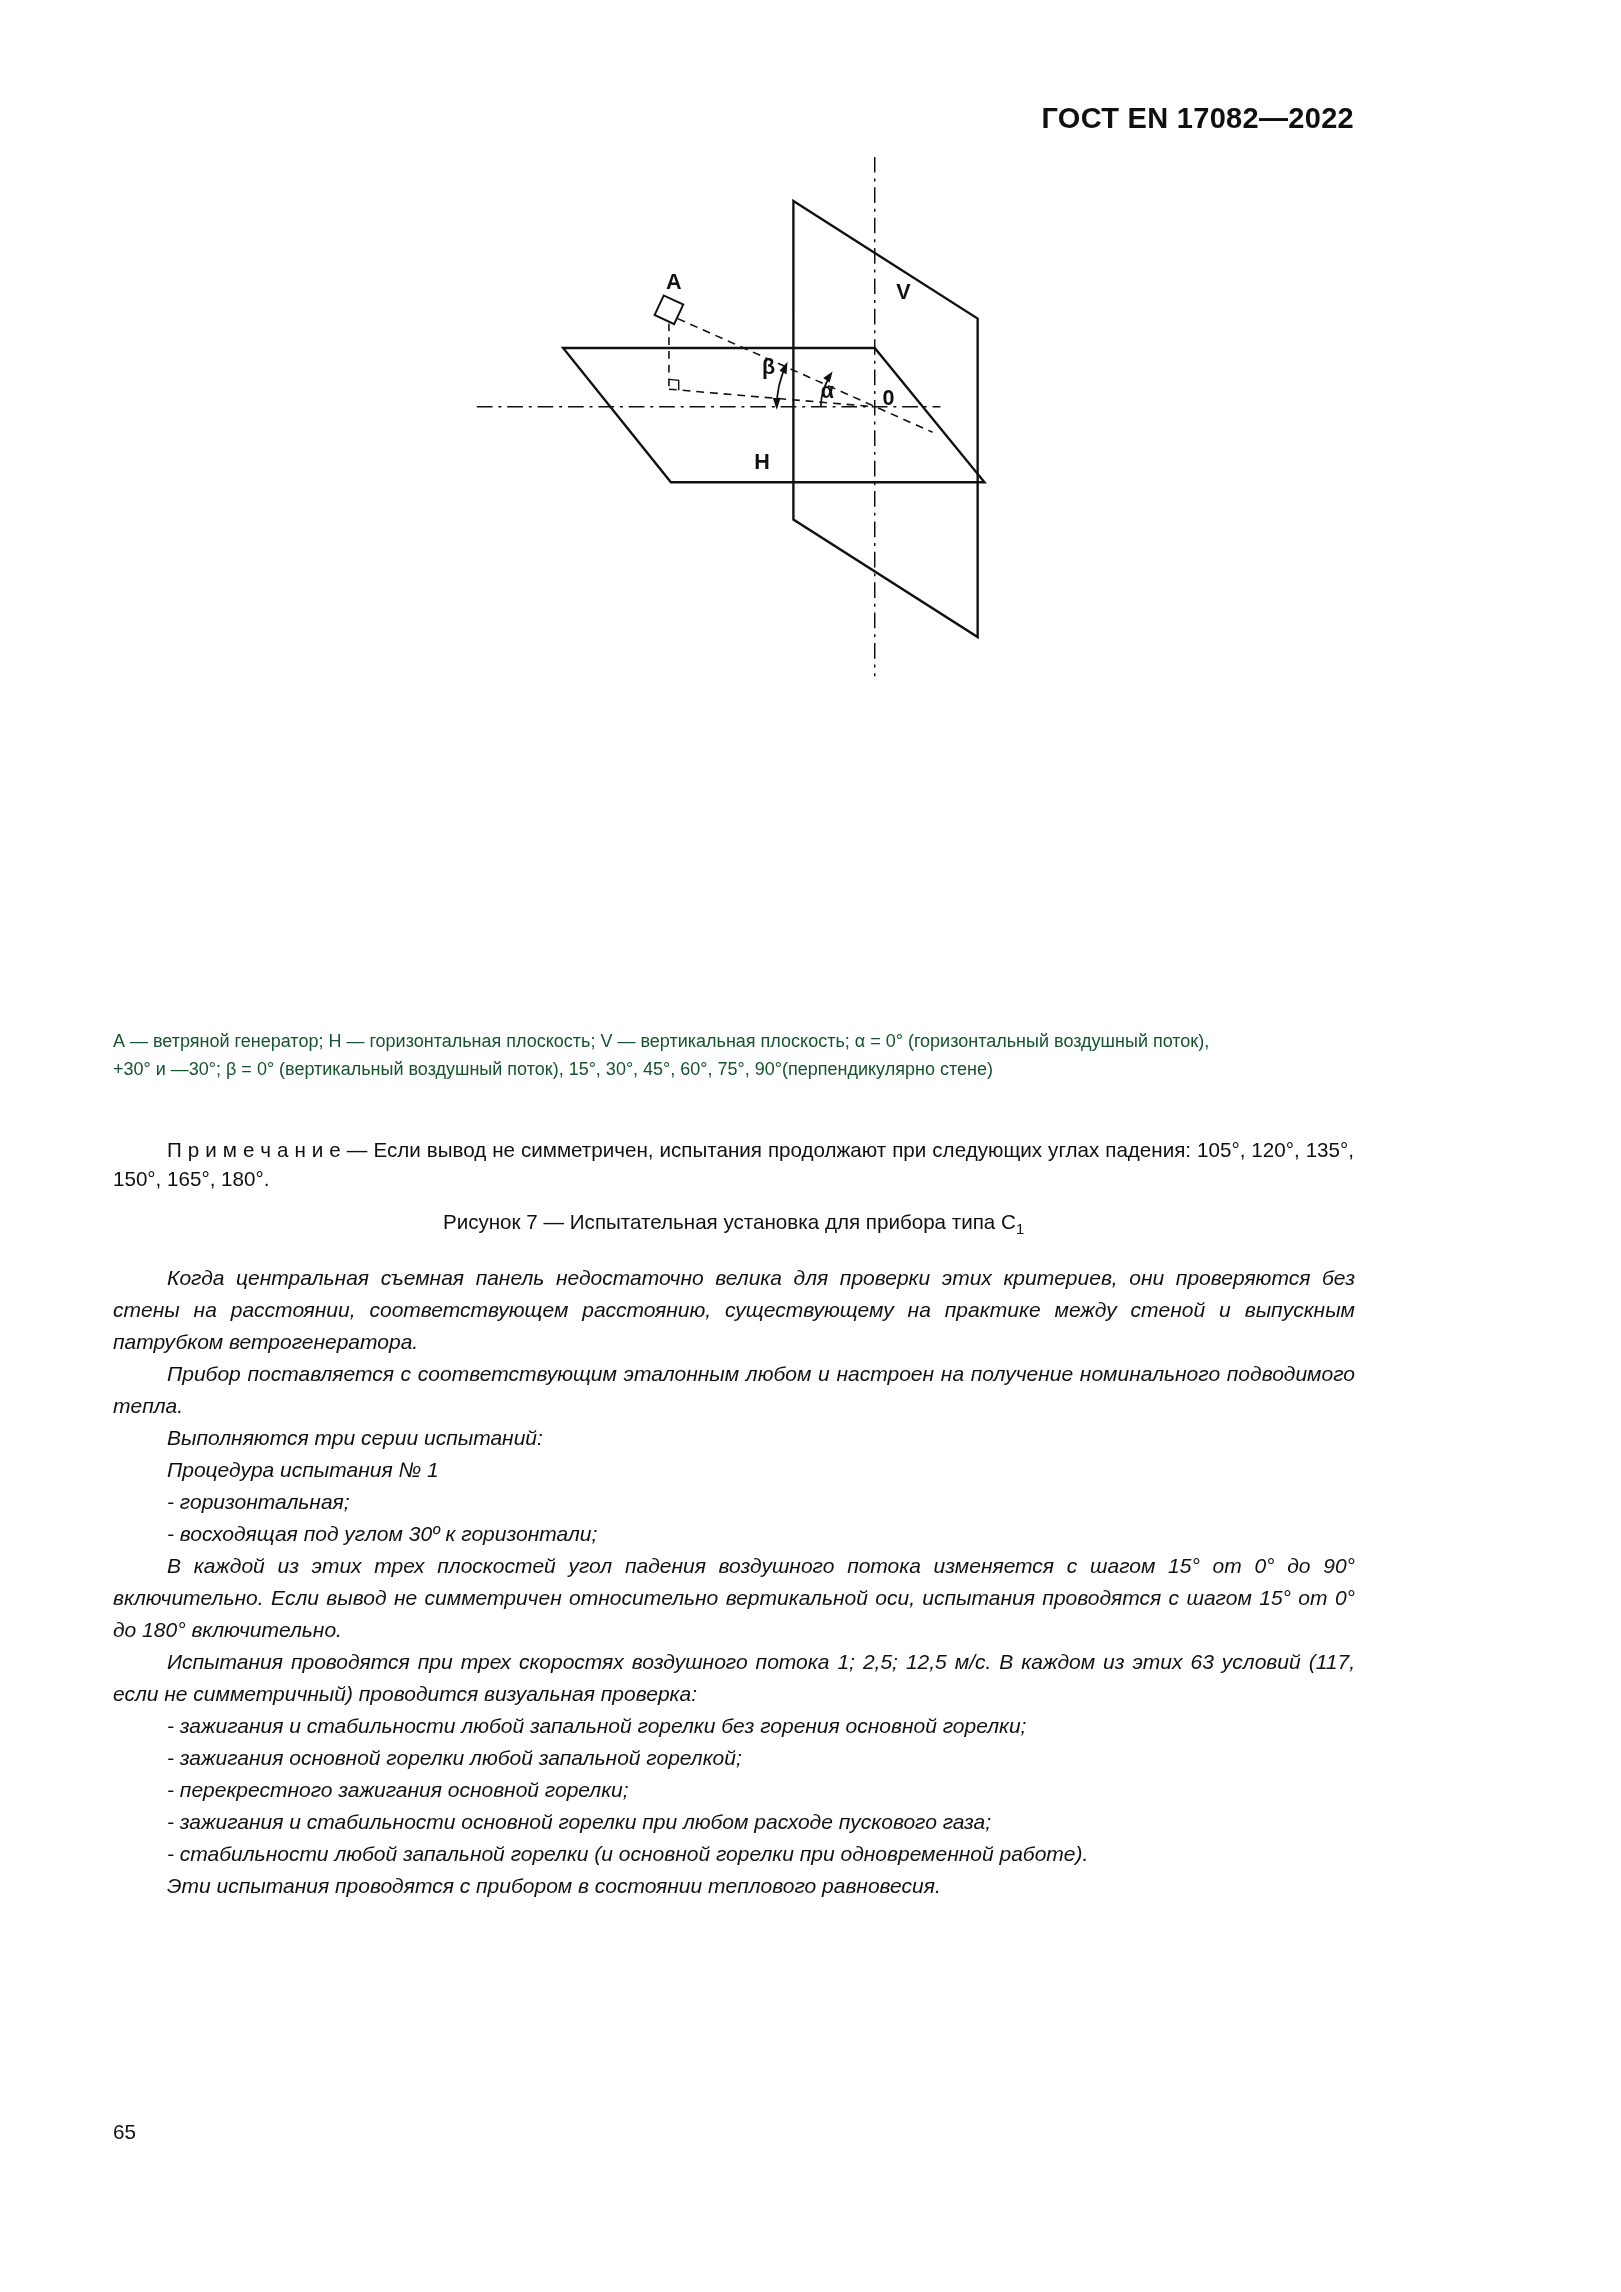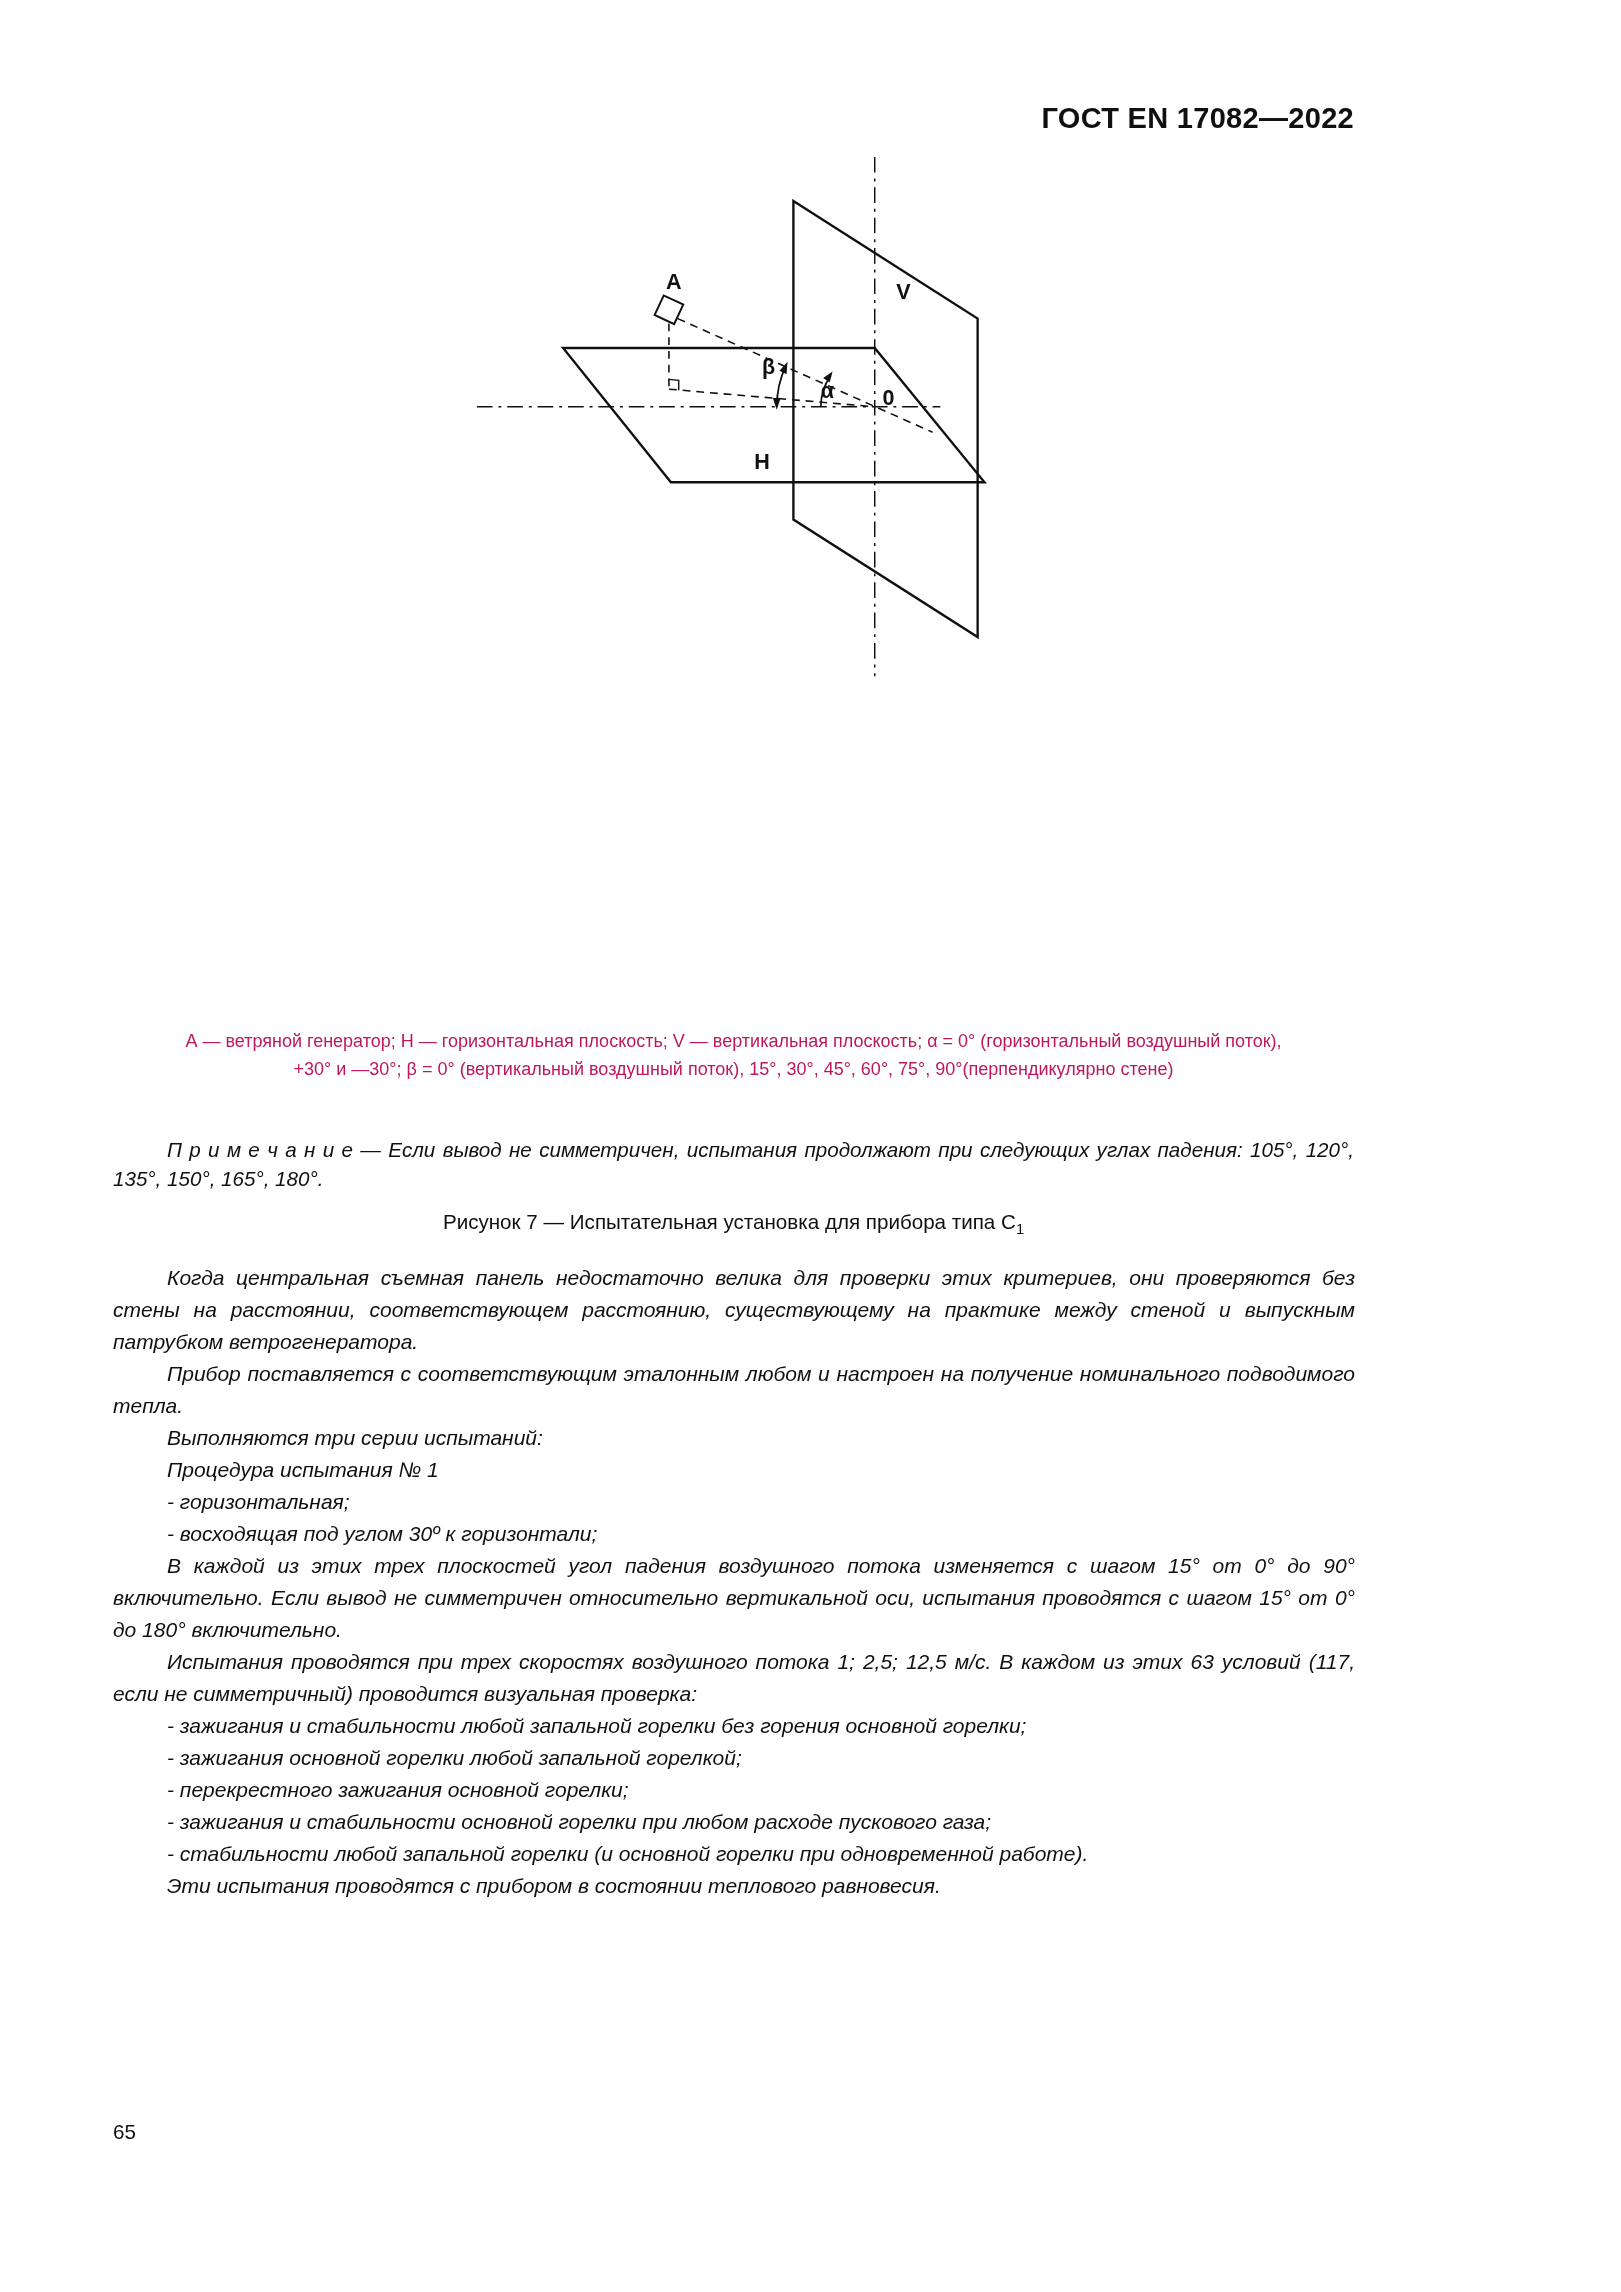--- a/index.html
+++ b/index.html
@@ -15,25 +15,25 @@
     position:absolute; top:102px; left:113px; width:1241px;
     text-align:right; font-size:29px; font-weight:700;
     letter-spacing:0.3px;
   }
   .diagram-wrap {
     position:absolute; top:147px; left:323px; width:686px; height:549px;
   }
   .diagram-wrap svg { display:block; }
   .fig-legend {
     position:absolute; top:1027px; left:113px; width:1241px;
-    text-align:center; font-size:18px; line-height:28px; color:#be185d;
+    font-size:18px; line-height:28px; color:#14532d;
   }
   .note-block {
     position:absolute; top:1135px; left:113px; width:1241px;
-    font-size:20.6px; line-height:29px; text-align:justify; text-indent:54px;font-style:italic;
+    font-size:20.6px; line-height:29px; text-align:justify; text-indent:54px;
   }
   .fig-caption {
     position:absolute; top:1210px; left:113px; width:1241px;
     text-align:center; font-size:20.6px;
   }
   .fig-caption sub { font-size:14.7px; }
   .body-text {
     position:absolute; top:1262px; left:113px; width:1242px;
     font-size:21px; line-height:32px; text-align:justify;font-style:italic;
   }

